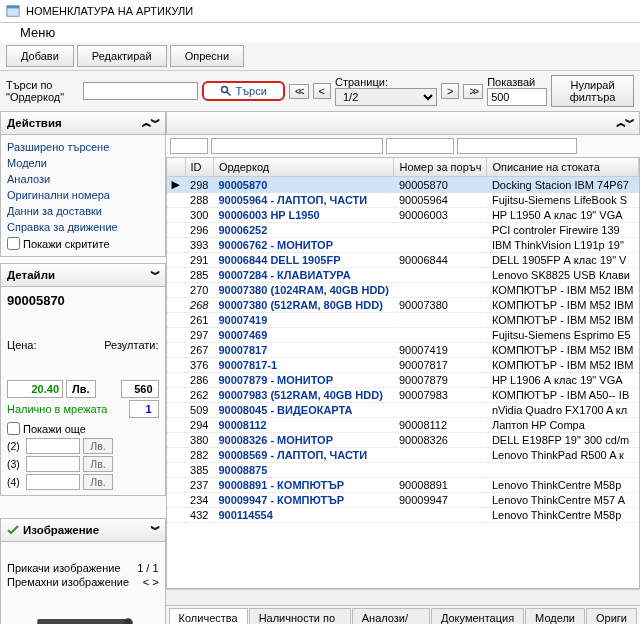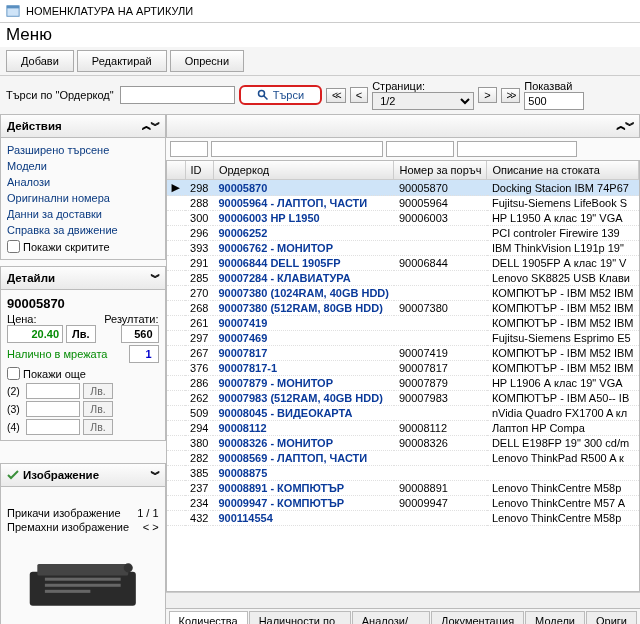--- a/index.html
+++ b/index.html
@@ -1,37 +1,37 @@
 <!DOCTYPE html>
 <html><head>
 <meta charset="utf-8">
 <style>
   * { box-sizing: border-box; margin: 0; padding: 0; }
   body { font-family: Tahoma, Arial, sans-serif; font-size: 11px; color: #000; background: #fff; width: 640px; height: 624px; overflow: hidden; position: relative; }
   .titlebar { background: #fff; padding: 4px 6px; display: flex; align-items: center; gap: 6px; border-bottom: 1px solid #ccc; }
   .window-icon { width: 14px; height: 14px; }
-  .menubar { padding: 2px 6px; font-size: 17px; }
+  .menubar { padding: 2px 20px; font-size: 13px; }
   .toolbar { display: flex; gap: 3px; padding: 3px 6px; background: #f5f5f5; border-bottom: 1px solid #ccc; }
   .tool-btn { border: 1px solid #aaa; background: linear-gradient(#fff,#e8e8e8); padding: 4px 14px; font-size: 11px; cursor: pointer; }
   .filterbar { display: flex; align-items: center; gap: 4px; padding: 4px 6px; background: #f5f5f5; }
   .filterbar .lbl { font-size: 11px; margin-right: 2px; }
   .filterbar input.search { width: 115px; border: 1px solid #999; padding: 2px 3px; font-size: 11px; }
   .search-btn { border: 2px solid #d81f1f; border-radius: 6px; background: #fff; padding: 2px 16px; display: inline-flex; align-items: center; gap: 4px; cursor: pointer; font-size: 11px; color: #1a4b8e; }
   .nav-btn { border: 1px solid #999; background: linear-gradient(#fff,#e6e6e6); padding: 1px 5px; font-size: 11px; cursor: pointer; }
   .page-select { border: 1px solid #999; padding: 1px 3px; font-size: 11px; width: 102px; }
   .show-input { border: 1px solid #999; padding: 2px 3px; font-size: 11px; width: 60px; }
   .reset-btn { border: 1px solid #999; background: linear-gradient(#fff,#e6e6e6); padding: 3px 10px; font-size: 11px; cursor: pointer; margin-left: auto; }
   .body-wrap { display: flex; height: 530px; }
   .left { width: 210px; background: #fafafa; display: flex; flex-direction: column; }
   .panel-hdr { background: linear-gradient(#fdfdfd,#eaeaea); border: 1px solid #bbb; padding: 4px 6px; font-weight: bold; font-size: 11.5px; display: flex; align-items: center; justify-content: space-between; }
   .panel-body { border: 1px solid #bbb; border-top: none; padding: 4px 6px; }
   .action-item { padding: 2px 0; font-size: 11px; color: #0a3a80; cursor: pointer; }
   .checkbox-row { display: flex; align-items: center; gap: 3px; padding: 2px 0; }
   .detail-code { font-weight: bold; font-size: 13px; padding: 2px 0; }
-  .dl-row { display: flex; font-size: 11px; align-items: center; gap: 3px; }
+  .dl-row { display: flex; font-size: 11px; align-items: center; gap: 3px; margin-top: 29px; }
   .price-val { color: #068c06; font-weight: bold; text-align: right; padding: 2px 3px; border: 1px solid #aaa; background: #fff; width: 56px; }
   .lv-lbl { border: 1px solid #aaa; background: #fff; padding: 2px 5px; font-weight: bold; }
   .results-val { border: 1px solid #aaa; background: #fff; padding: 2px 5px; text-align: right; width: 38px; font-weight: bold; }
   .avail-row { display: flex; gap: 4px; align-items: center; padding: 2px 0; }
   .avail-lbl { color: #068c06; font-size: 11px; flex: 1; }
   .avail-val { border: 1px solid #aaa; background: #fff; padding: 2px 6px; text-align: right; color: #00c; font-weight: bold; width: 30px; }
   .extra-row { display: flex; align-items: center; gap: 3px; font-size: 10.5px; padding: 1px 0; }
   .extra-row .num { width: 16px; }
   .extra-row input { border: 1px solid #aaa; width: 54px; padding: 1px 2px; font-size: 10.5px; }
   .extra-row .lv2 { border: 1px solid #aaa; background: #f3f3f3; padding: 1px 4px; font-size: 10.5px; color: #666; width: 30px; text-align: center; }
@@ -88,20 +88,21 @@
   <span style="display:flex;flex-direction:column;">
     <span class="lbl">Страници:</span>
     <select class="page-select"><option>1/2</option></select>
   </span>
   <span class="nav-btn">&gt;</span>
   <span class="nav-btn chev">&gt;&gt;</span>
   <span style="display:flex;flex-direction:column;">
     <span class="lbl">Показвай</span>
     <input class="show-input" value="500" style="">
   </span>
+  <button class="reset-btn">Нулирай филтъра</button>
 </div>
 
 <div class="body-wrap">
 
   <div class="left">
     <div class="panel-hdr">
       <span>Действия</span>
       <span class="chev">︽ ︾</span>
     </div>
     <div class="panel-body" id="actions-body">
@@ -265,21 +266,21 @@
             </tr>
             <tr>
               <td class="sel"></td>
               <td style="text-align: right;">270</td>
               <td class="oc-link">90007380 (1024RAM, 40GB HDD)</td>
               <td></td>
               <td>КОМПЮТЪР - IBM M52 IBM</td>
             </tr>
             <tr>
               <td class="sel"></td>
-              <td style="text-align: right;">268</td>
+              <td style="text-align: right; font-style: italic;">268</td>
               <td class="oc-link">90007380 (512RAM, 80GB HDD)</td>
               <td>90007380</td>
               <td>КОМПЮТЪР - IBM M52 IBM</td>
             </tr>
             <tr>
               <td class="sel"></td>
               <td style="text-align: right;">261</td>
               <td class="oc-link">90007419</td>
               <td></td>
               <td>КОМПЮТЪР - IBM M52 IBM</td>

